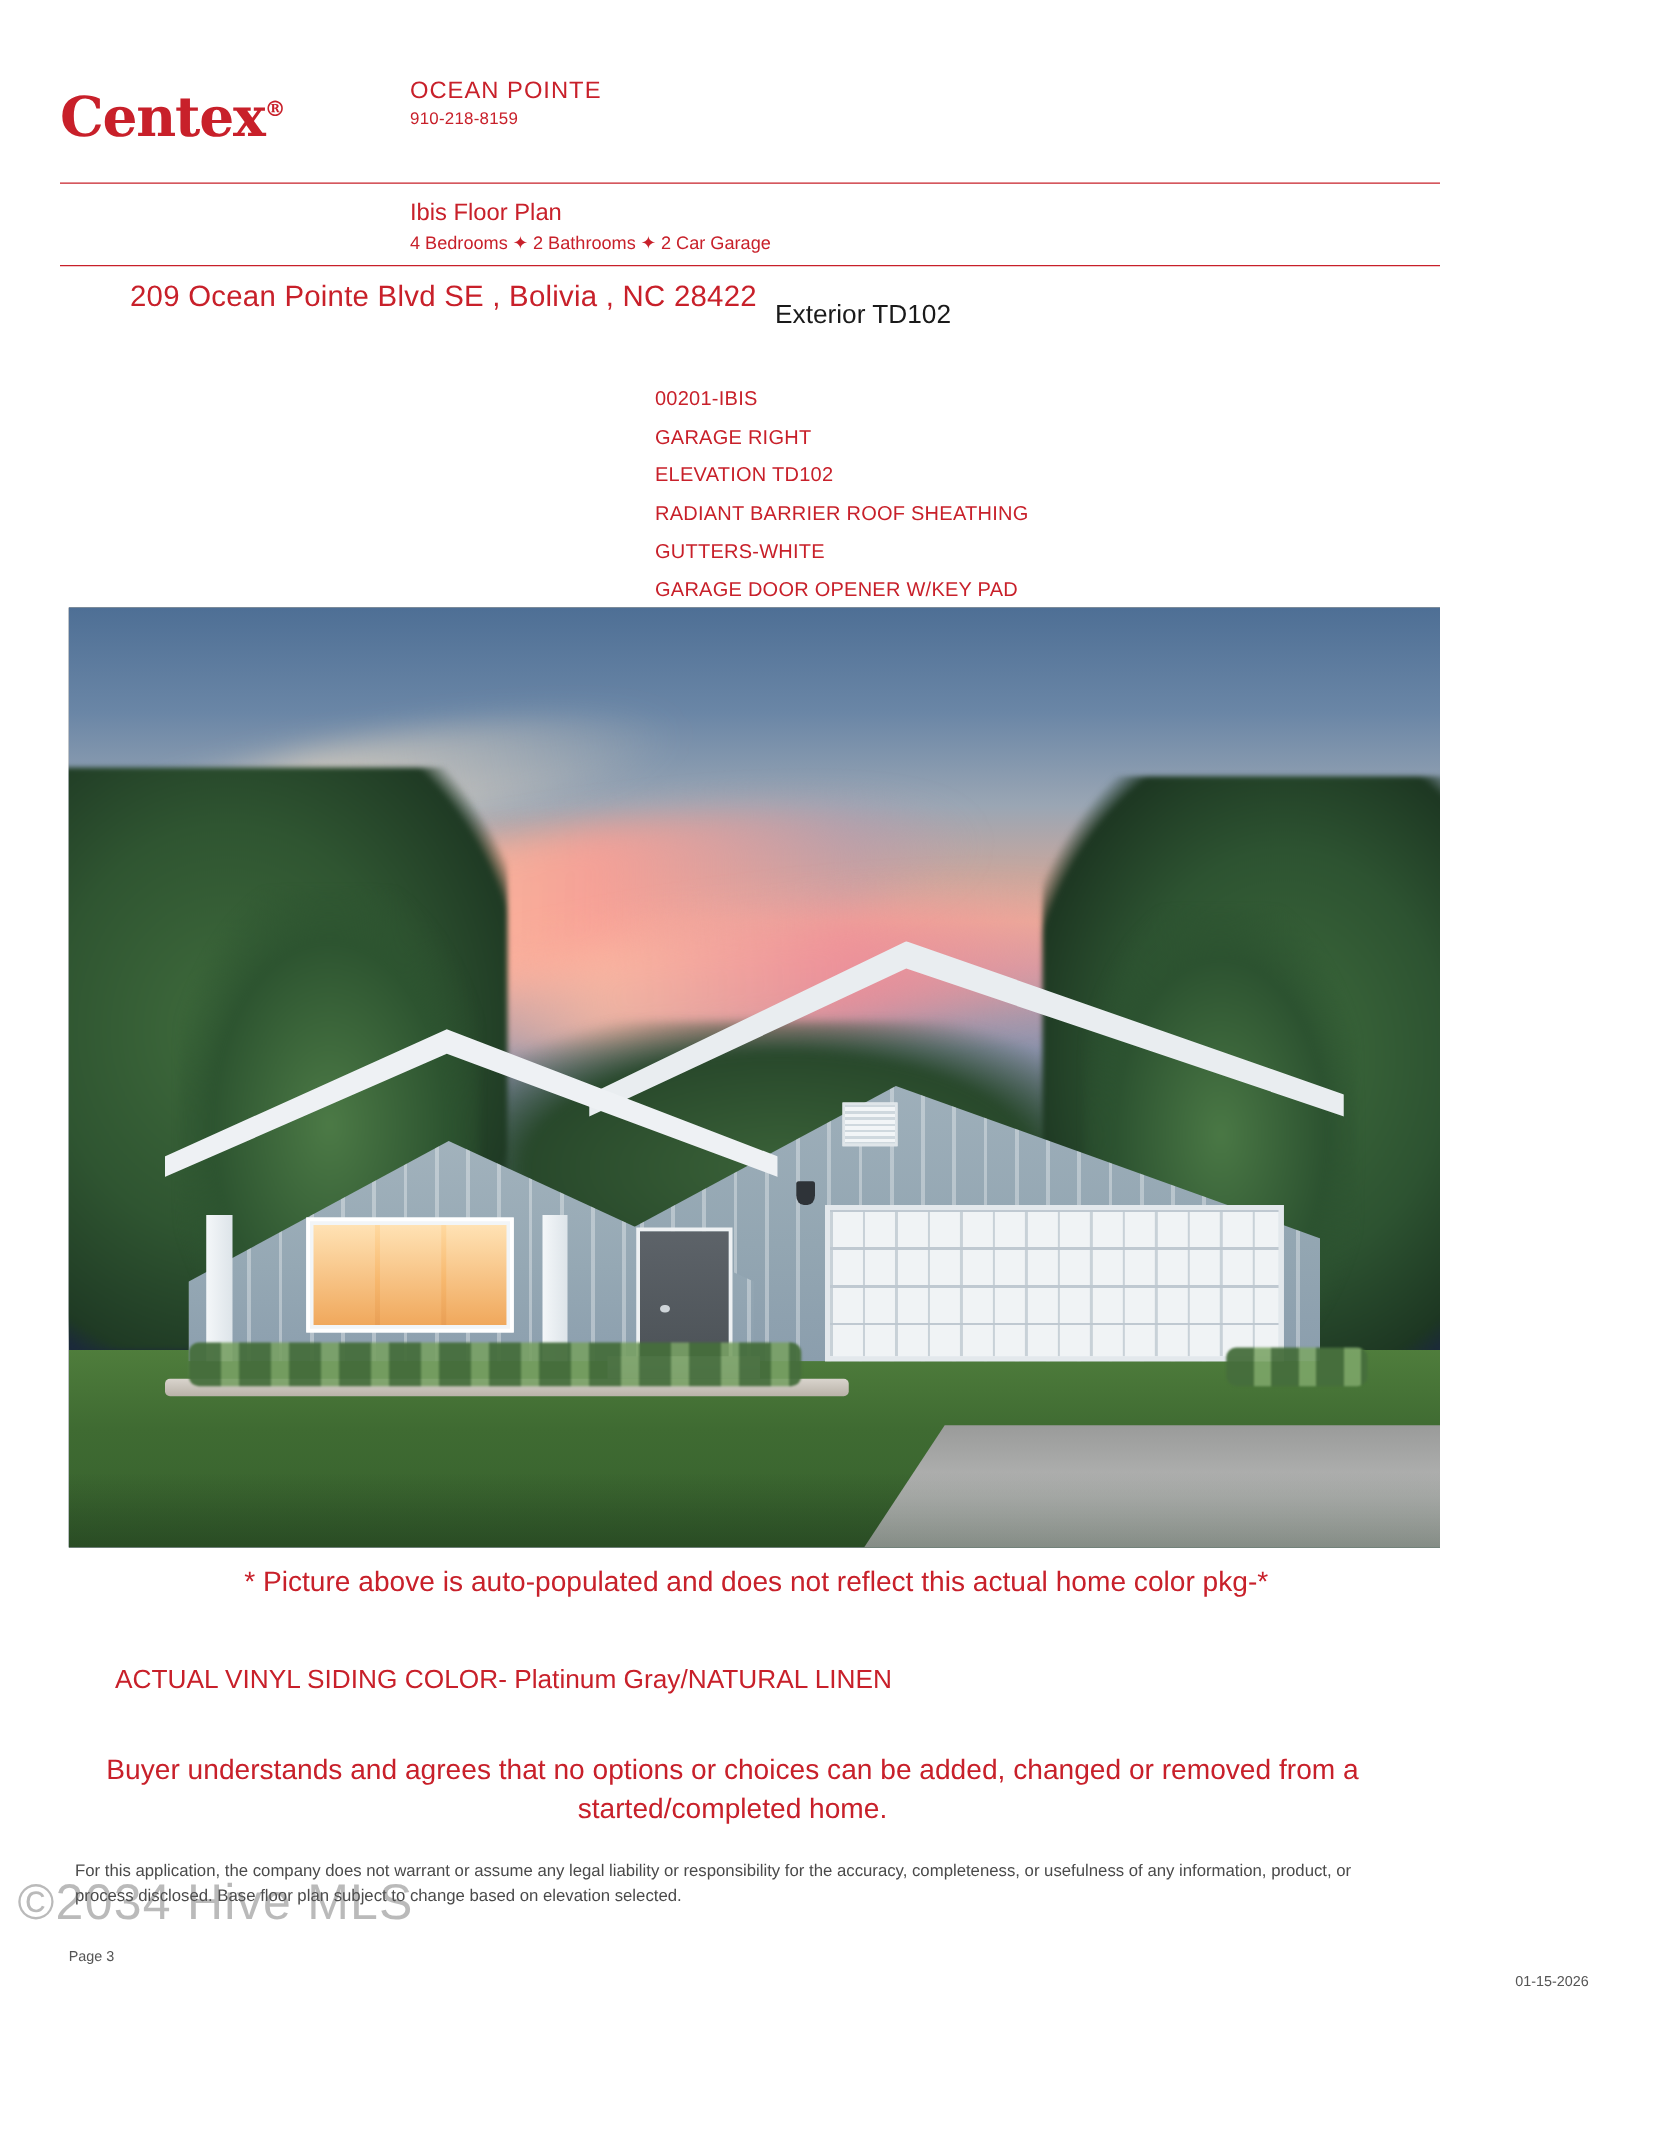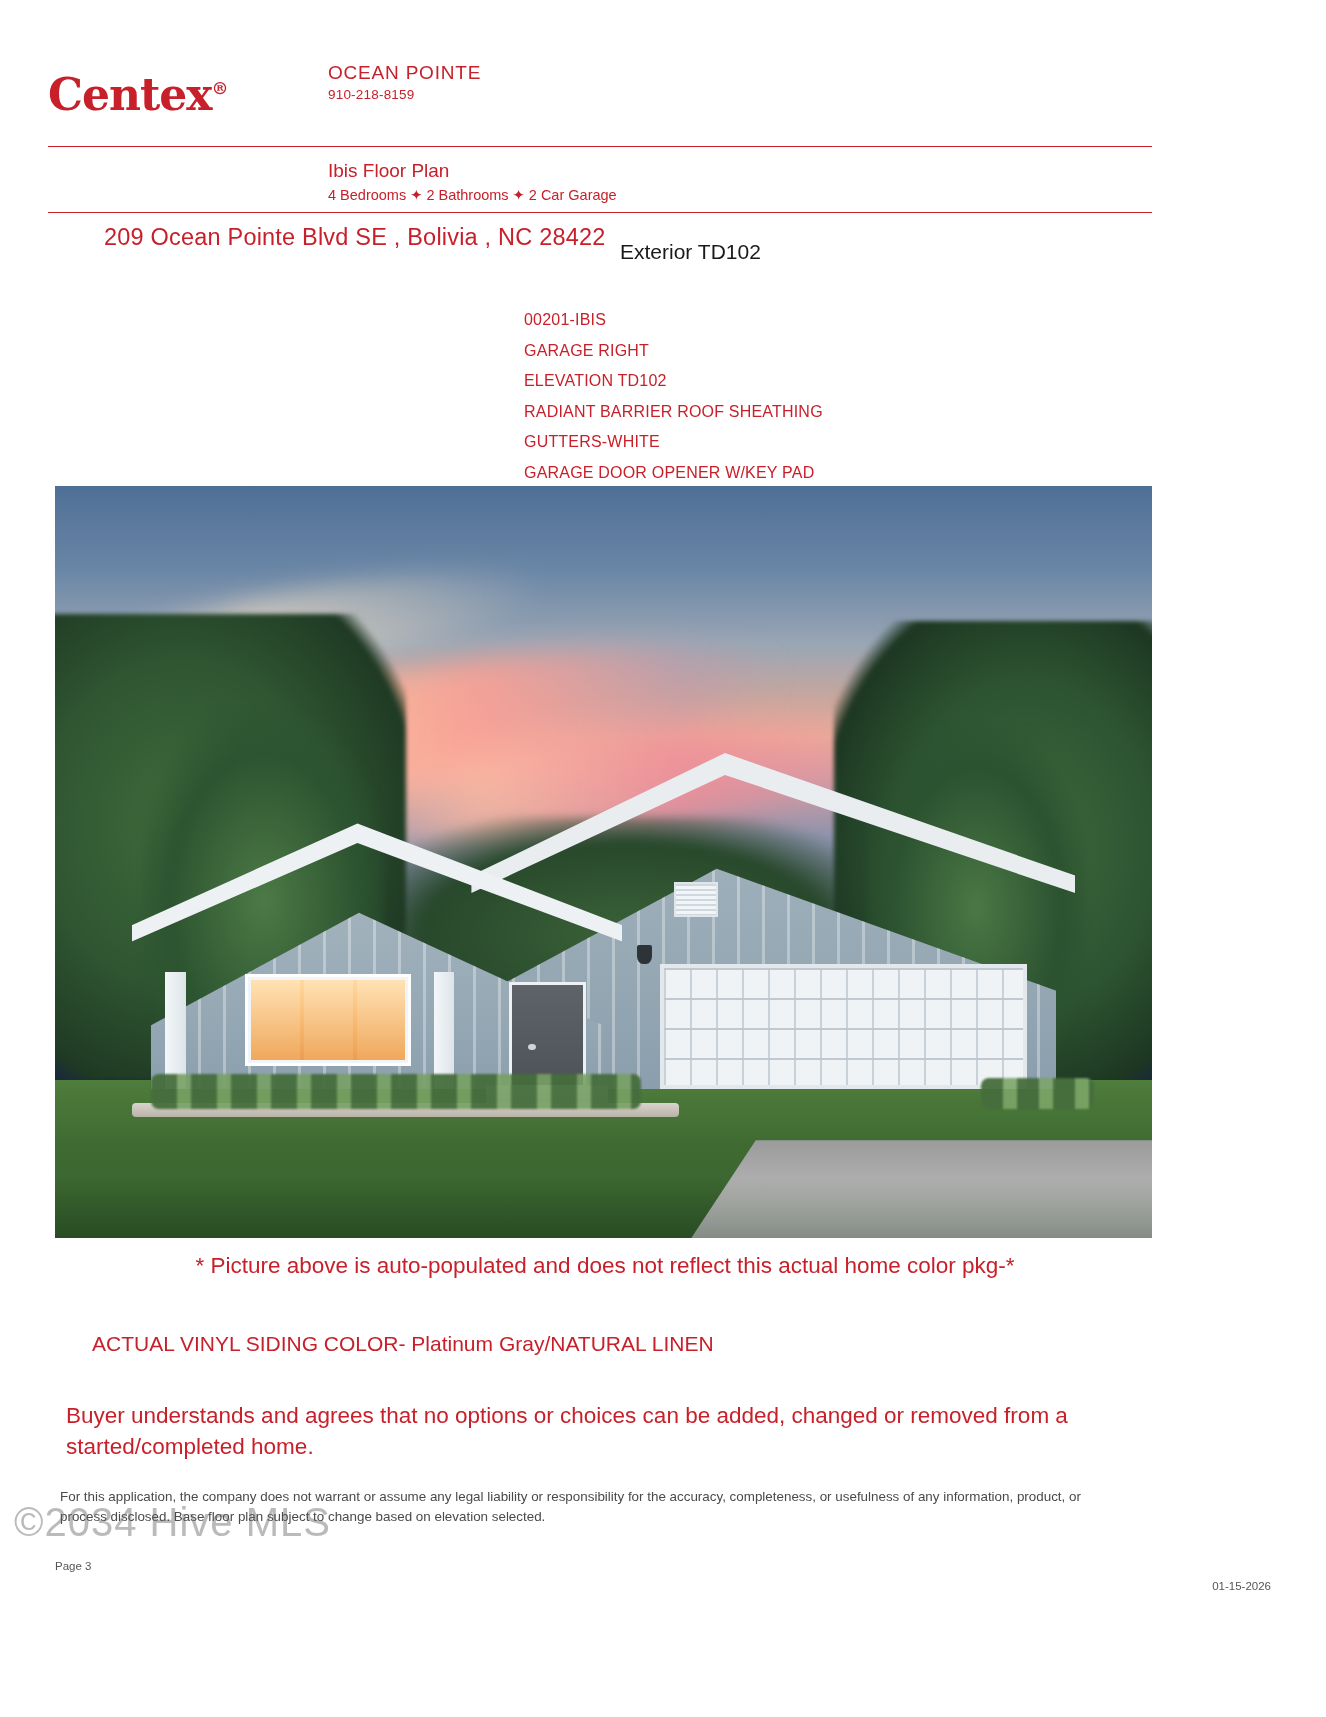--- a/index.html
+++ b/index.html
@@ -311,20 +311,21 @@
     font-size: 21px;
   }
   .buyer-note {
     position: absolute;
     left: 66px;
     top: 1400px;
     width: 1040px;
     color: #c8202a;
     font-size: 22.5px;
     line-height: 31px;
+    text-align: center;
   }
   .legal {
     position: absolute;
     left: 60px;
     top: 1487px;
     width: 1046px;
     color: #4a4a4a;
     font-size: 13.4px;
     line-height: 20px;
   }

